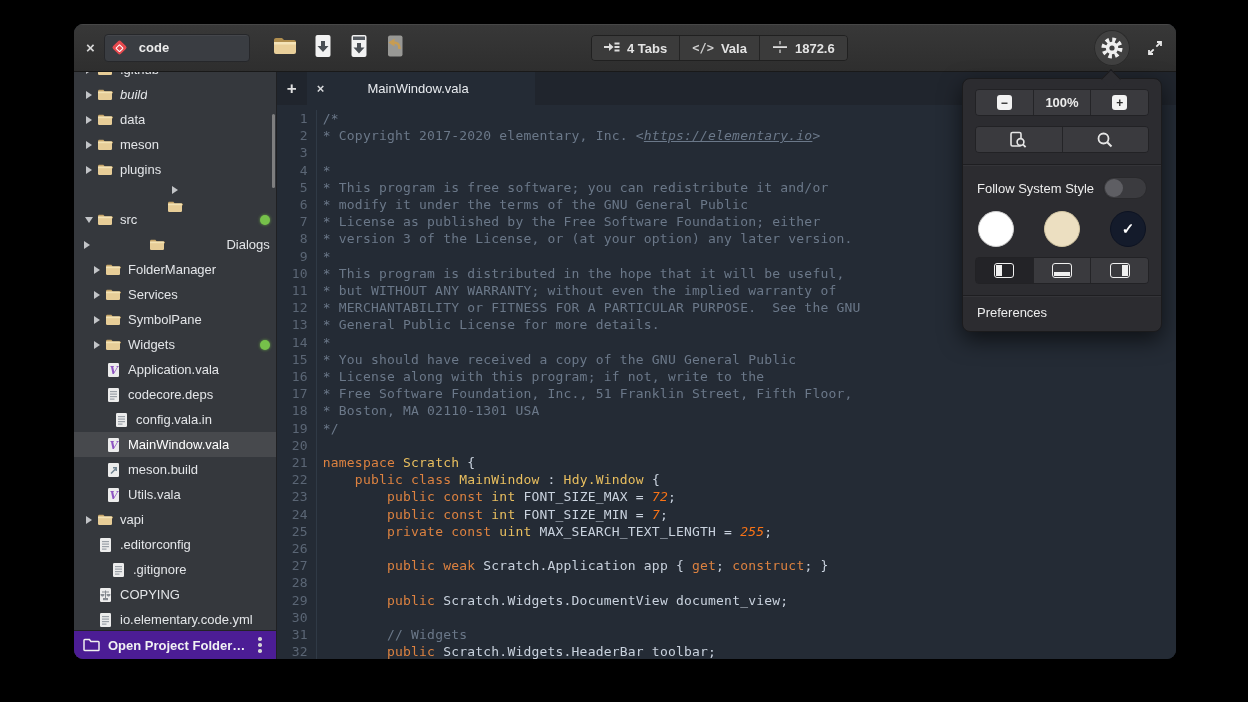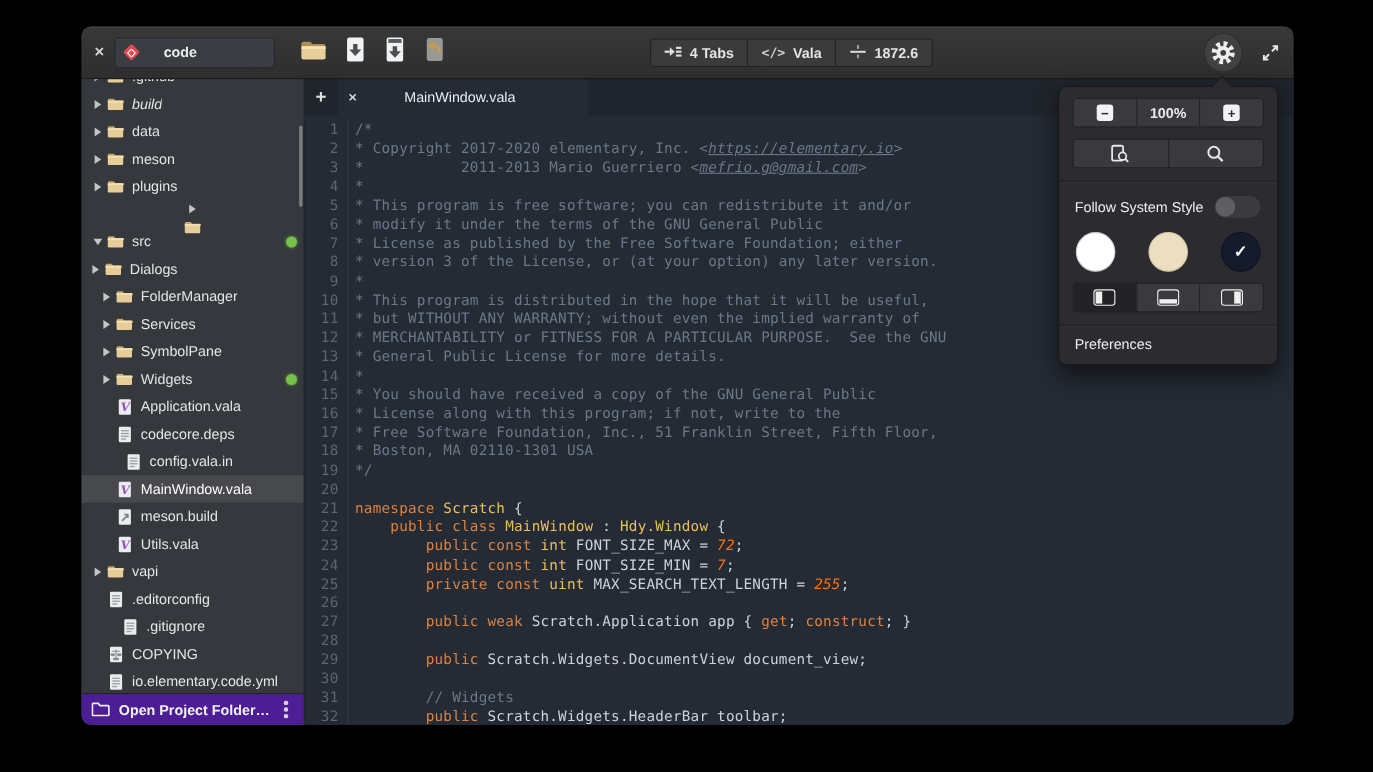--- a/index.html
+++ b/index.html
@@ -11,21 +11,21 @@
             box-shadow:0 10px 30px rgba(0,0,0,.7); }
 
   
   .headerbar { position:relative; height:48px; display:flex; align-items:center;
                background:linear-gradient(#383838,#2e2e2e);
                border-bottom:1px solid #191919; box-shadow:inset 0 1px 0 #474747; }
   .hdr-sidebar { flex:0 0 186px; display:flex; align-items:center; gap:9px;
                  padding:0 10px 0 12px; height:100%; }
   .win-close { color:#d8d8d8; font-size:15px; font-weight:bold; cursor:default; }
   .project-pill { flex:1; height:28px; background:#3a3d42; border:1px solid #26272a;
-                  border-radius:4px; display:flex; align-items:center; gap:24px;
+                  border-radius:4px; display:flex; align-items:center; gap:14px;
                   padding:0 9px; box-shadow:inset 0 1px 0 rgba(255,255,255,.05); }
   .code-logo { width:11px; height:11px; background:#e5484d; transform:rotate(45deg);
                border-radius:2px; position:relative; flex:0 0 11px; }
   .code-logo::after { content:''; position:absolute; inset:2.5px; border:1.5px solid #fff; border-radius:1px; }
   .project-pill .plabel { color:#ececec; font-size:13px; font-weight:700; }
 
   .hdr-tools { display:flex; align-items:center; gap:14px; padding-left:12px; }
   .tool-btn { display:grid; place-items:center; }
 
   .status-group { position:absolute; left:517px; top:11px; height:26px; display:flex;
@@ -308,21 +308,21 @@
             <span class="ficon">
               <svg width="16" height="13" viewBox="0 0 16 13">
                 <path d="M1 3.2c0-.8.6-1.4 1.4-1.4h4l1.4 1.6h6.8c.8 0 1.4.6 1.4 1.4v.5H1z" fill="#c6a569"></path>
                 <rect x="1" y="3.6" width="14" height="8.4" rx="1.2" fill="#e7cd97"></rect>
                 <rect x="1" y="3.6" width="14" height="1.6" fill="#f3e2b4"></rect>
               </svg>
             </span>
             <span class="rlabel">src</span>
             <span class="badge"></span>
           </div>
-          <div class="row" title="Dialogs" style="padding-left: 5px;">
+          <div class="row" title="Dialogs" style="padding-left: 5px; justify-content: space-between;">
             <span class="slot">
               <span class="tri-r"></span>
             </span>
             <span class="ficon">
               <svg width="16" height="13" viewBox="0 0 16 13">
                 <path d="M1 3.2c0-.8.6-1.4 1.4-1.4h4l1.4 1.6h6.8c.8 0 1.4.6 1.4 1.4v.5H1z" fill="#c6a569"></path>
                 <rect x="1" y="3.6" width="14" height="8.4" rx="1.2" fill="#e7cd97"></rect>
                 <rect x="1" y="3.6" width="14" height="1.6" fill="#f3e2b4"></rect>
               </svg>
             </span>
@@ -545,21 +545,21 @@
       <div class="tabbar">
         <div class="newtab-btn">+</div>
         <div class="tab">
           <span class="tclose">×</span>
           <span class="ttitle">MainWindow.vala</span>
         </div>
       </div>
       <div class="code" id="code">
           <div class="crow"><span class="ln">1</span><span class="lc"><span class="tk-cm">/*</span></span></div>
           <div class="crow"><span class="ln">2</span><span class="lc"><span class="tk-cm">* Copyright 2017-2020 elementary, Inc. &lt;</span><span class="tk-lk">https://elementary.io</span><span class="tk-cm">&gt;</span></span></div>
-          <div class="crow"><span class="ln">3</span><span class="lc"><span class="tk-cm">*           2011-2013 Mario Guerriero &lt;</span><span class="tk-lk">mefrio.g@gmail.com</span><span class="tk-cm">&gt;</span></span></div>
+          <div class="crow"><span class="ln">3</span></div>
           <div class="crow"><span class="ln">4</span><span class="lc"><span class="tk-cm">*</span></span></div>
           <div class="crow"><span class="ln">5</span><span class="lc"><span class="tk-cm">* This program is free software; you can redistribute it and/or</span></span></div>
           <div class="crow"><span class="ln">6</span><span class="lc"><span class="tk-cm">* modify it under the terms of the GNU General Public</span></span></div>
           <div class="crow"><span class="ln">7</span><span class="lc"><span class="tk-cm">* License as published by the Free Software Foundation; either</span></span></div>
           <div class="crow"><span class="ln">8</span><span class="lc"><span class="tk-cm">* version 3 of the License, or (at your option) any later version.</span></span></div>
           <div class="crow"><span class="ln">9</span><span class="lc"><span class="tk-cm">*</span></span></div>
           <div class="crow"><span class="ln">10</span><span class="lc"><span class="tk-cm">* This program is distributed in the hope that it will be useful,</span></span></div>
           <div class="crow"><span class="ln">11</span><span class="lc"><span class="tk-cm">* but WITHOUT ANY WARRANTY; without even the implied warranty of</span></span></div>
           <div class="crow"><span class="ln">12</span><span class="lc"><span class="tk-cm">* MERCHANTABILITY or FITNESS FOR A PARTICULAR PURPOSE.  See the GNU</span></span></div>
           <div class="crow"><span class="ln">13</span><span class="lc"><span class="tk-cm">* General Public License for more details.</span></span></div>

